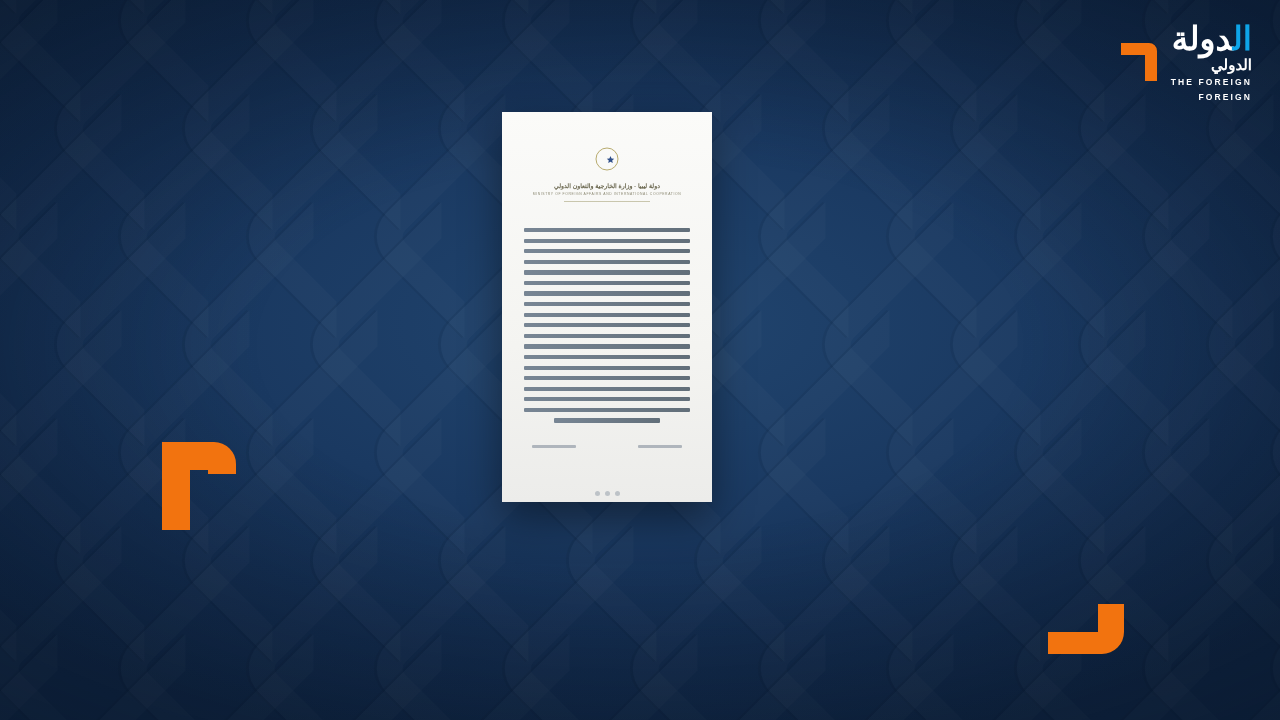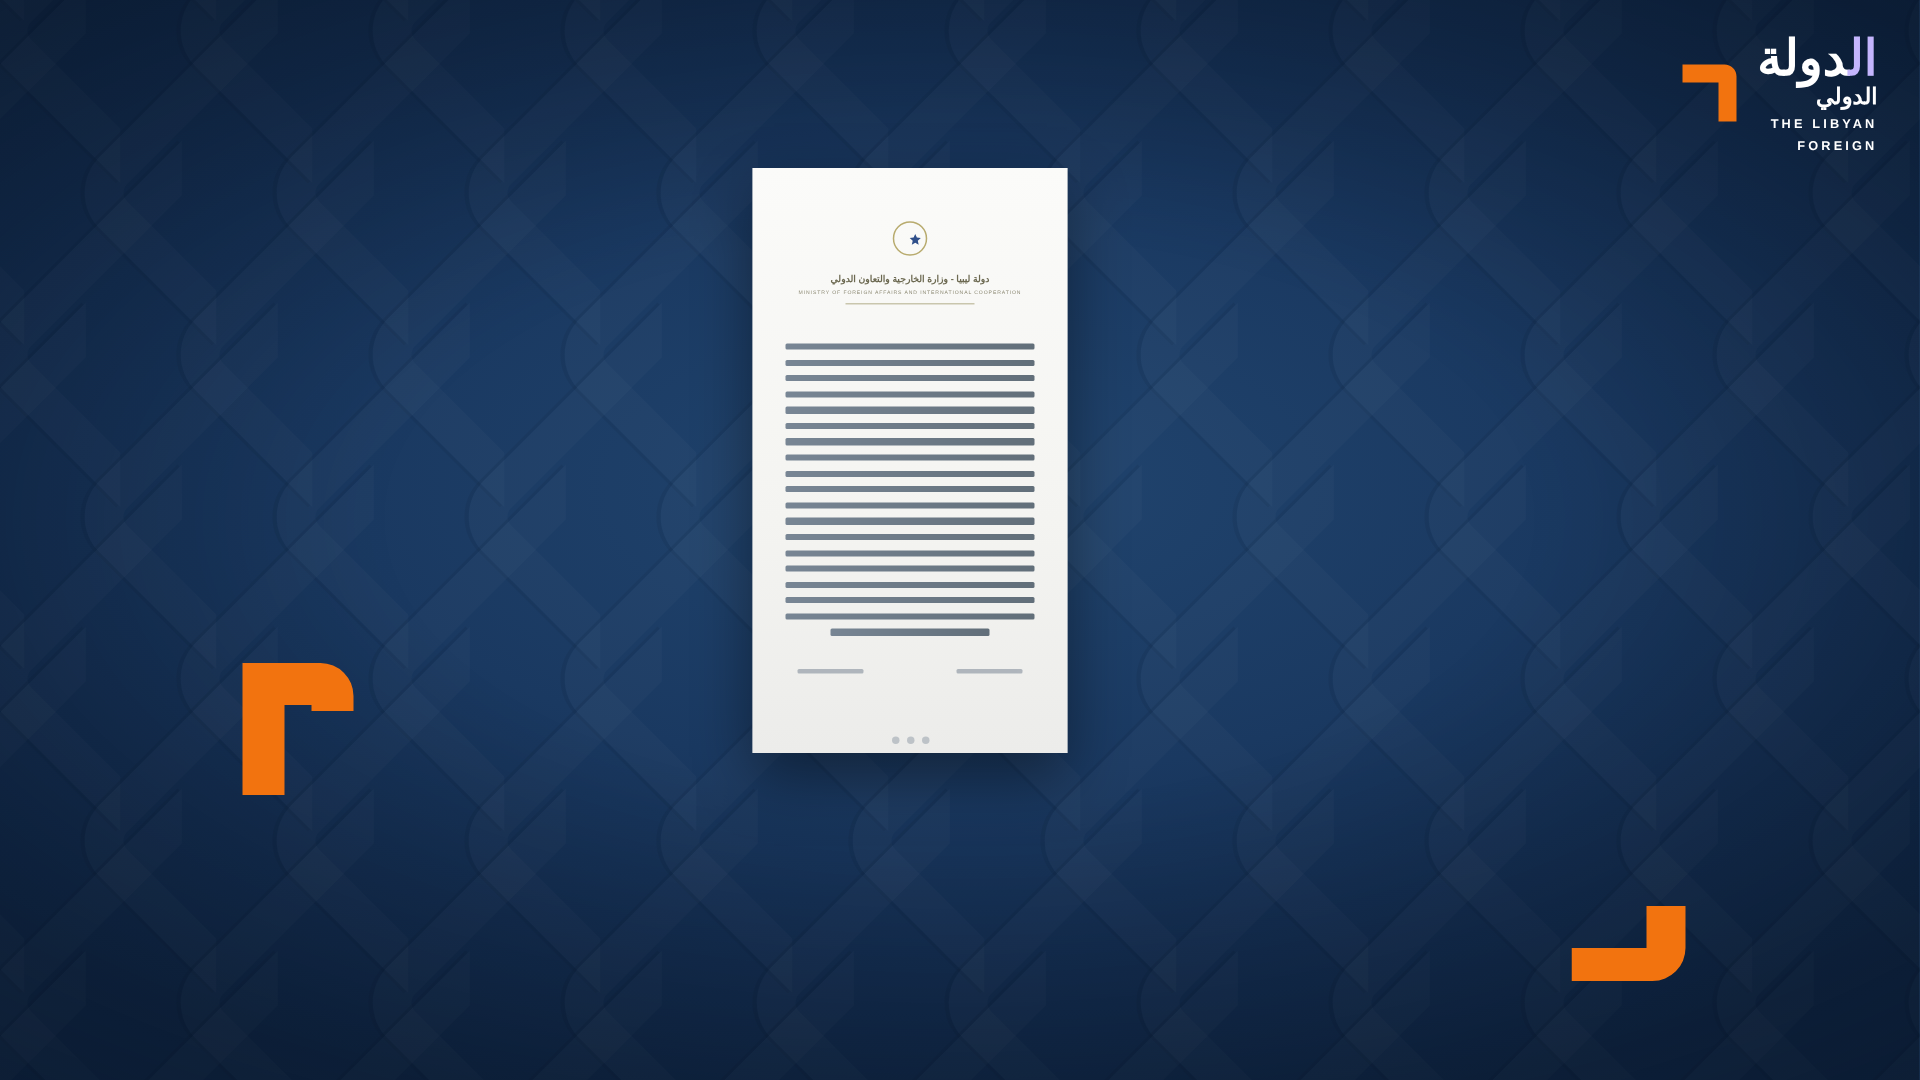--- a/index.html
+++ b/index.html
@@ -60,21 +60,21 @@
     text-align: right;
     line-height: 1;
   }
   .logo-ar {
     font-size: 33px;
     font-weight: 700;
     color: #ffffff;
     letter-spacing: 0px;
     white-space: nowrap;
   }
-  .logo-ar .accent { color: #c4b5fd; text-align: right; }
+  .logo-ar .accent { color: #0ea5e9; text-align: right; }
   .logo-en {
     margin-top: 6px;
     font-size: 8.5px;
     font-weight: 700;
     letter-spacing: 2.1px;
     color: #ffffff;
     direction: ltr;
     text-align: right;
   }
   .logo-mark {
@@ -333,21 +333,21 @@
       <div class="chev" style="left: 1344px; top: 756px;"></div>
     </div>
   <div class="vig"></div>
 
   <div class="logo">
     <div class="logo-text">
       <div class="logo-ar">
         <span class="accent">ال</span><span>دولة</span>
       </div>
       <div class="logo-ar" style="font-size:15px;margin-top:2px;">الدولي</div>
-      <div class="logo-en">THE LIBYAN</div>
+      <div class="logo-en">THE FOREIGN</div>
       <div class="logo-en">FOREIGN</div>
     </div>
     <div class="logo-mark">
       <svg viewBox="0 0 46 46" width="46" height="46" aria-hidden="true">
         <path d="M6 4 H34 A8 8 0 0 1 42 12 V42 H30 V16 H6 Z" fill="#f2730f"></path>
       </svg>
     </div>
   </div>
 
   <div class="bracket-left">

